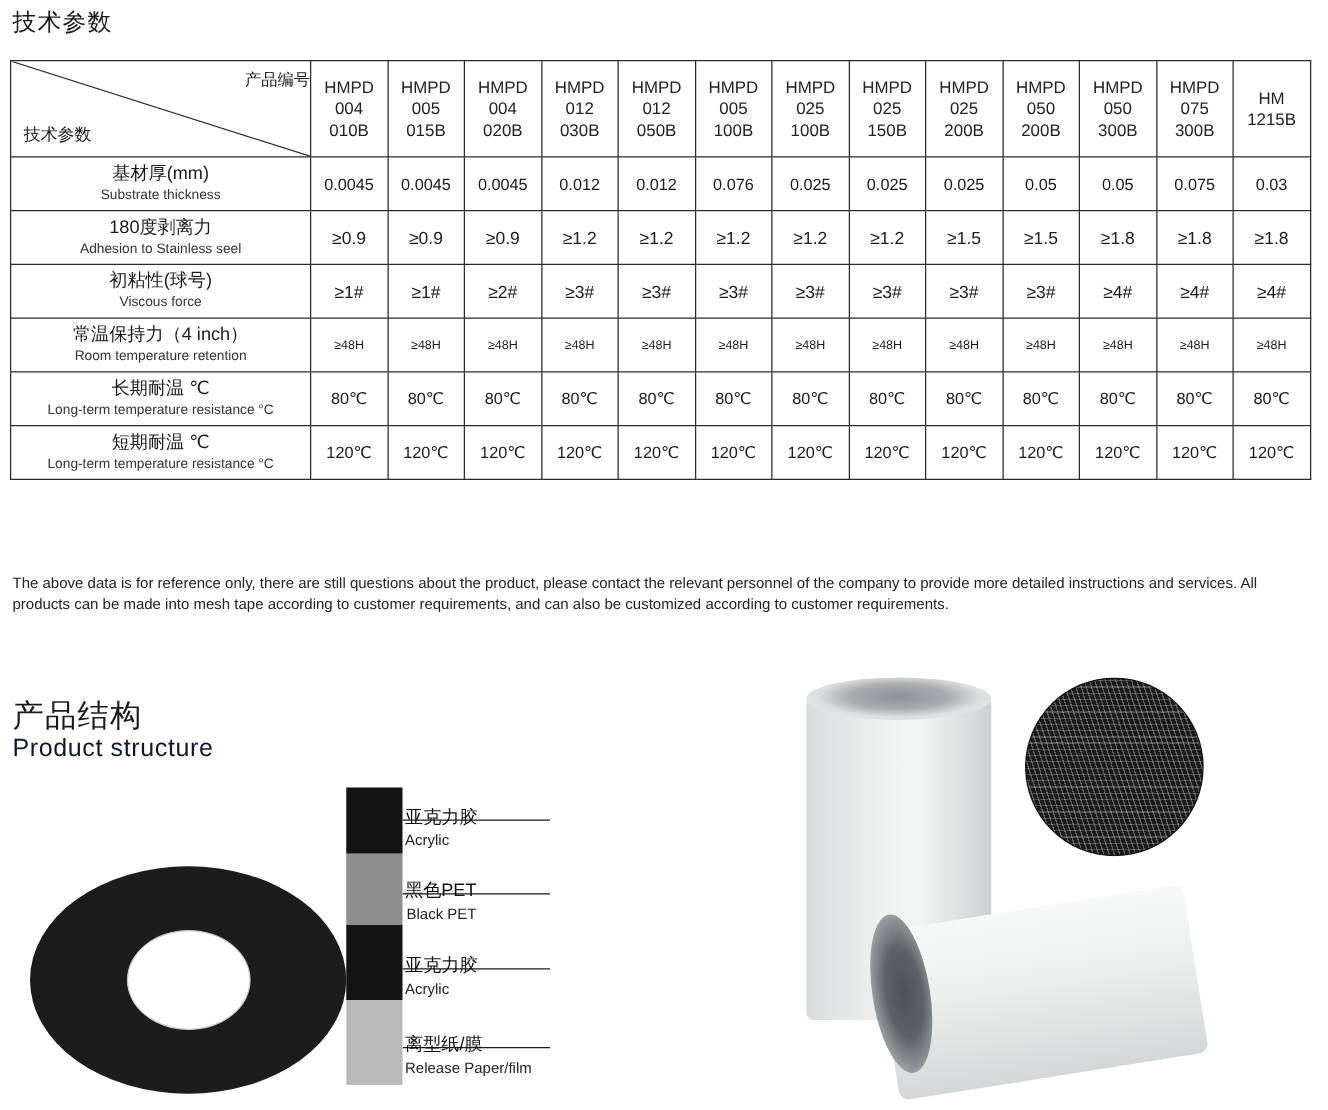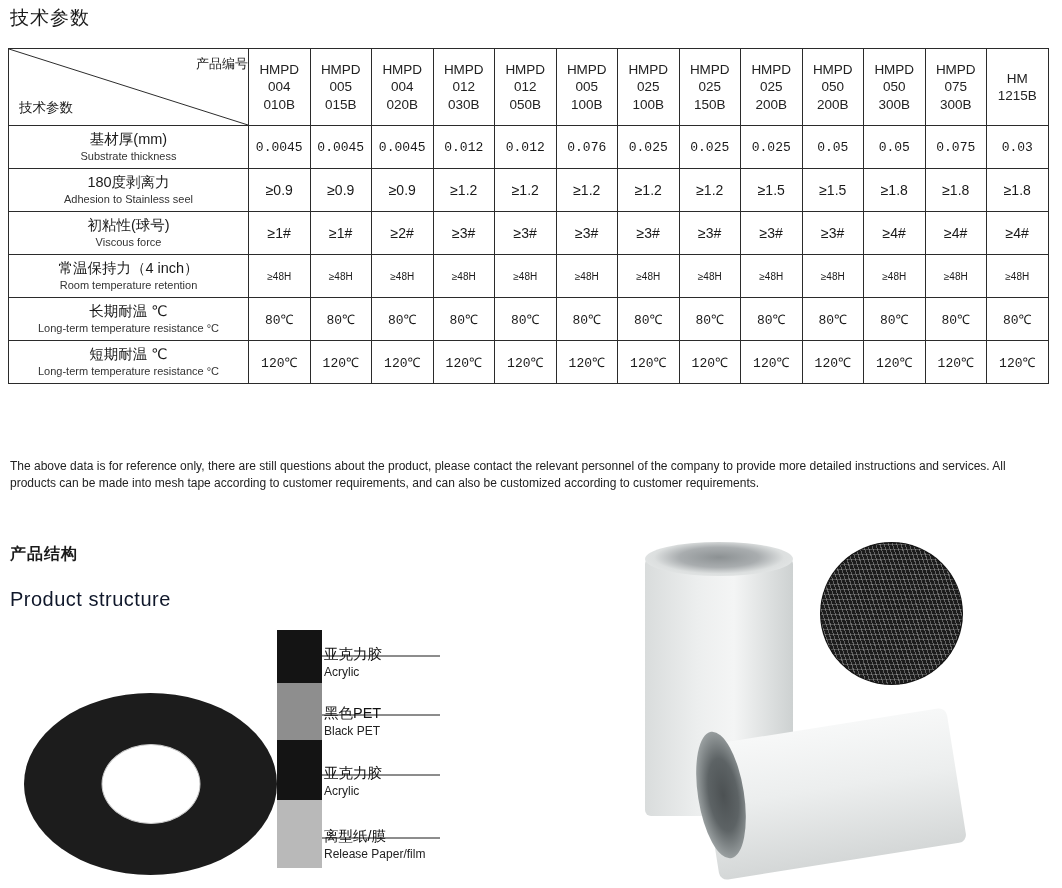--- a/index.html
+++ b/index.html
@@ -95,21 +95,20 @@
     display: block;
     margin-top: 1px;
   }
   .val {
     font-size: 14px;
     height: 42px;
     color: #1a1a1a;
   }
   .val.small {
     font-size: 13px;
-    font-family: Liberation Mono, monospace;
   }
   .val.xsmall {
     font-size: 10px;
   }
 
   
   .footnote {
     position: absolute;
     left: 10px;
     top: 455px;
@@ -124,23 +123,23 @@
     font-size: 12px;
     color: #222;
     line-height: 1.45;
     margin-top: 3px;
   }
 
   
   .ps-title-cn {
     position: absolute;
     left: 10px;
-    top: 544px;
-    font-size: 16px;
-    font-weight: bold;
+    top: 556px;
+    font-size: 25px;
+    font-weight: normal;
     letter-spacing: 1px;
   }
   .ps-title-en {
     position: absolute;
     left: 10px;
     top: 588px;
     font-size: 20px;
     letter-spacing: 0.5px;
     color: #0f172a;
   }
@@ -198,21 +197,21 @@
     display: block;
     line-height: 1.15;
   }
   .legend .lg-en {
     font-size: 12px;
     color: #222;
     display: block;
     margin-top: 2px;
   }
   .lg1 { left: 324px; top: 646px; }
-  .lg2 { left: 324px; top: 705px; }
+  .lg2 { left: 324px; top: 705px; text-align: right; }
   .lg3 { left: 324px; top: 765px; }
   .lg4 { left: 324px; top: 828px; }
 
   
   .photo {
     position: absolute;
     left: 600px;
     top: 530px;
     width: 455px;
     height: 355px;

